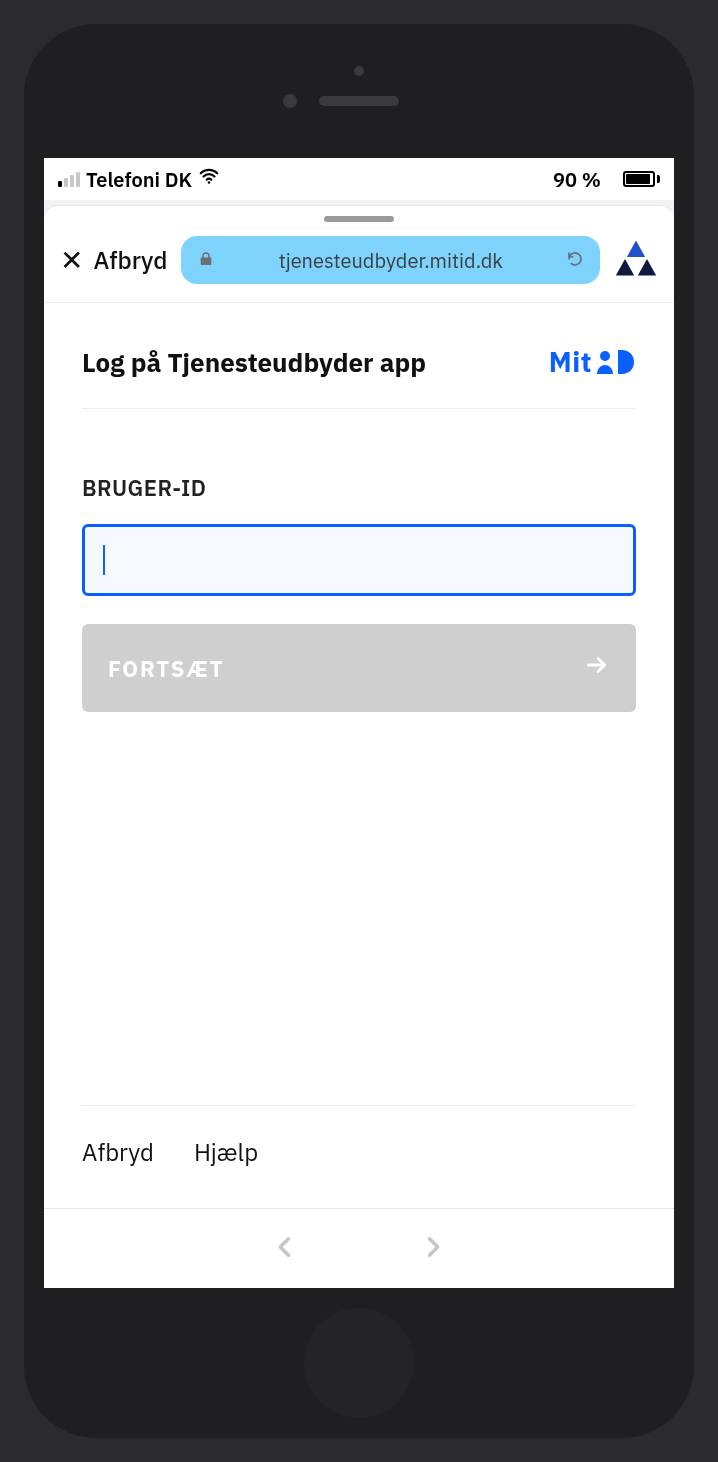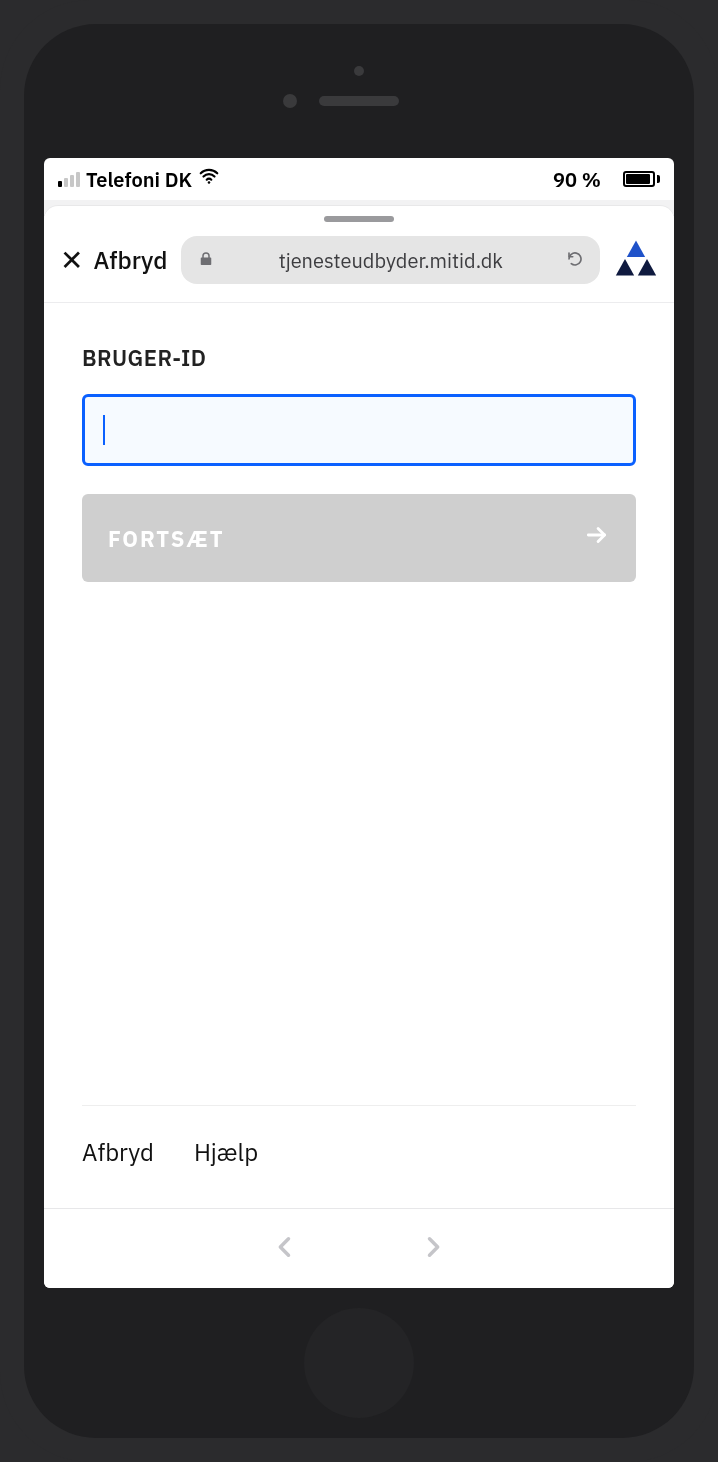--- a/index.html
+++ b/index.html
@@ -51,21 +51,21 @@
     position: absolute;
     bottom: 20px; left: 50%;
     width: 110px; height: 110px;
     background: #242426; border-radius: 50%;
     transform: translateX(-50%);
   }
   .screen {
     position: absolute;
     top: 134px; left: 20px; right: 20px; bottom: 150px;
     background: #fff;
-    border-radius: 6px;
+    border-radius: 0;
     overflow: hidden;
     display: flex;
     flex-direction: column;
   }
   
   .status-bar {
     height: 42px;
     display: flex;
     align-items: center;
     padding: 0 14px;
@@ -106,41 +106,42 @@
     display:flex; align-items:center; gap:14px;
     padding: 8px 16px 18px 16px;
     border-bottom:1px solid #ececee;
   }
   .close-group { display:flex; align-items:center; gap:10px; }
   .x-icon { font-size:28px; font-weight:400; color:#111; line-height:1; }
   .afbryd-top { font-size:24px; font-weight:500; color:#111; }
   .url-pill {
     flex:1;
     display:flex; align-items:center; justify-content:center; gap:10px;
-    background:#e5e5e5; border-radius:16px;
+    background:#7dd3fc; border-radius:16px;
     height:48px; padding:0 16px;
     color:#5b5b5f; font-size:20px;
   }
   .url-text { flex:1; text-align:center; color:#3d3d40; }
   .lock svg, .reload svg { width:18px; height:18px; }
   .brand-triangle svg { width:44px; height:40px; }
   .content {
     flex:1;
     padding: 40px 38px 0 38px;
     display:flex; flex-direction:column;
   }
   .title-row {
     display:flex; align-items:center; justify-content:space-between;
     padding-bottom: 28px;
     border-bottom:1px solid #eee;
   }
   .page-title { font-size:26px; font-weight:700; color:#111; }
   .mitid-logo { font-size:28px; font-weight:800; color:#0a60ff; display:flex; align-items:center; gap:4px; letter-spacing:.5px;}
   .mitid-glyph { display:inline-flex; align-items:center;}
   .field-label {
+    margin-top: 64px;
     font-size:22px; font-weight:600; letter-spacing:.5px; color:#222;
   }
   .text-input {
     margin-top: 22px;
     width:100%;
     height:72px;
     border:3px solid #0a60ff;
     border-radius:6px;
     background:#f6faff;
     padding: 0 18px;
@@ -249,20 +250,33 @@
           <span class="brand-triangle">
             <svg viewBox="0 0 48 42">
               <polygon points="24,2 34,20 14,20" fill="#1f52c9"></polygon>
               <polygon points="12,22 22,40 2,40" fill="#0f1a3f"></polygon>
               <polygon points="36,22 46,40 26,40" fill="#0f1a3f"></polygon>
             </svg>
           </span>
         </div>
 
         <div class="content">
+          <div class="title-row">
+            <div class="page-title">Log på Tjenesteudbyder app</div>
+            <div class="mitid-logo">
+              <span>Mit</span>
+              <span class="mitid-glyph">
+                <svg width="40" height="28" viewBox="0 0 40 28">
+                  <circle cx="9" cy="8" r="5" fill="#0a60ff"></circle>
+                  <path d="M1 26c0-5 3.6-9 8-9s8 4 8 9" fill="#0a60ff"></path>
+                  <path d="M22 2h4c7 0 12 5 12 12s-5 12-12 12h-4V2z" fill="#0a60ff"></path>
+                </svg>
+              </span>
+            </div>
+          </div>
 
           <div class="field-label">BRUGER-ID</div>
 
           <div class="text-input">
             <span class="caret"></span>
           </div>
 
           <button class="continue-btn">
             <span>FORTSÆT</span>
             <span class="arrow-right">

